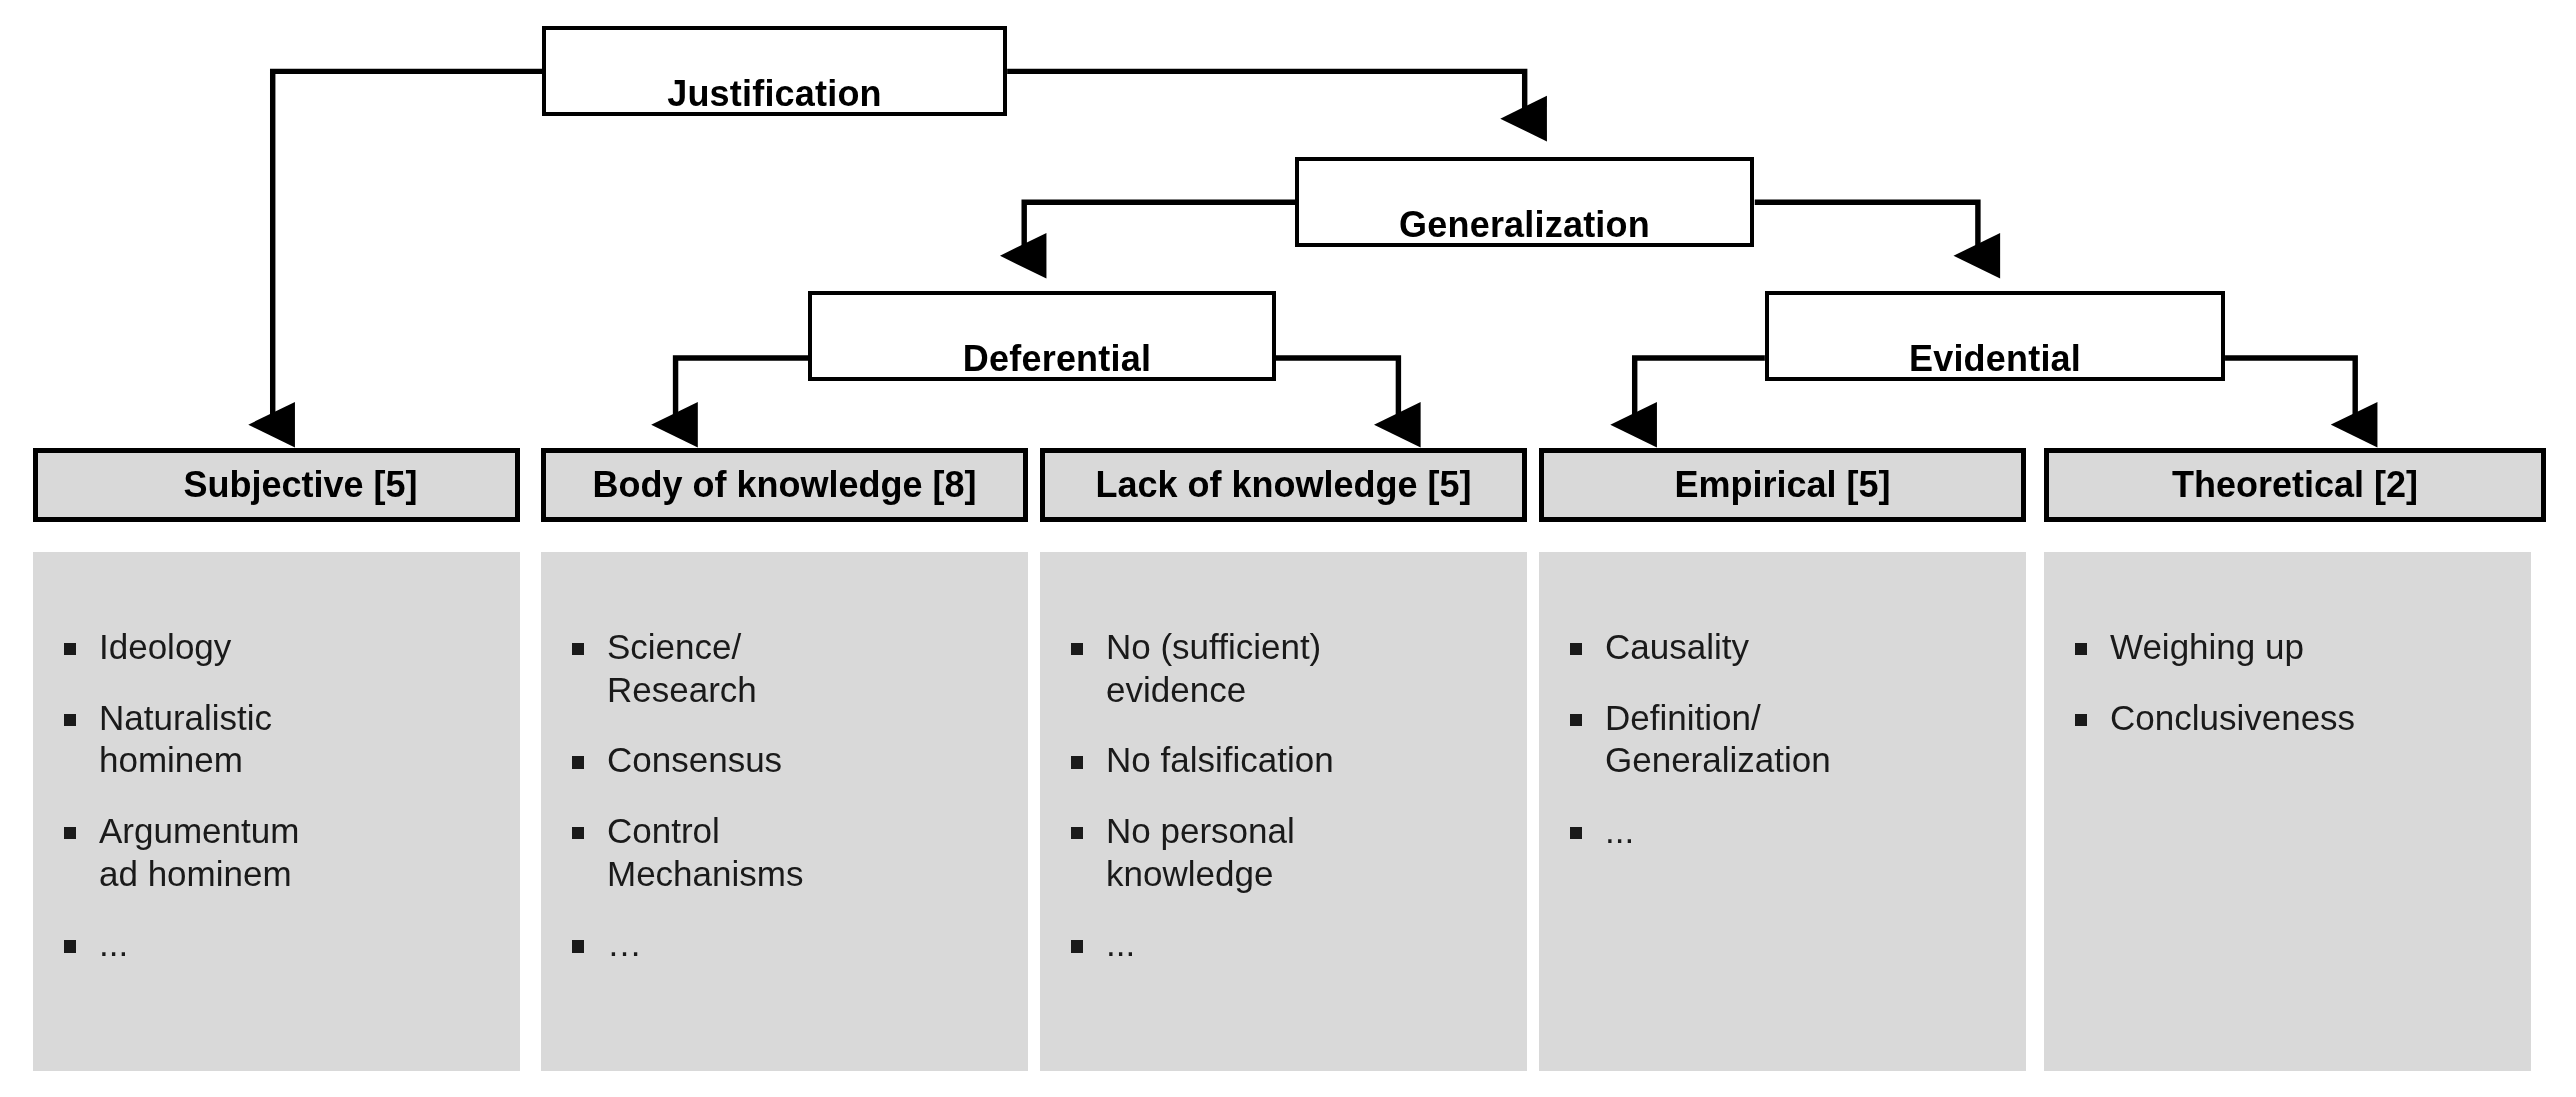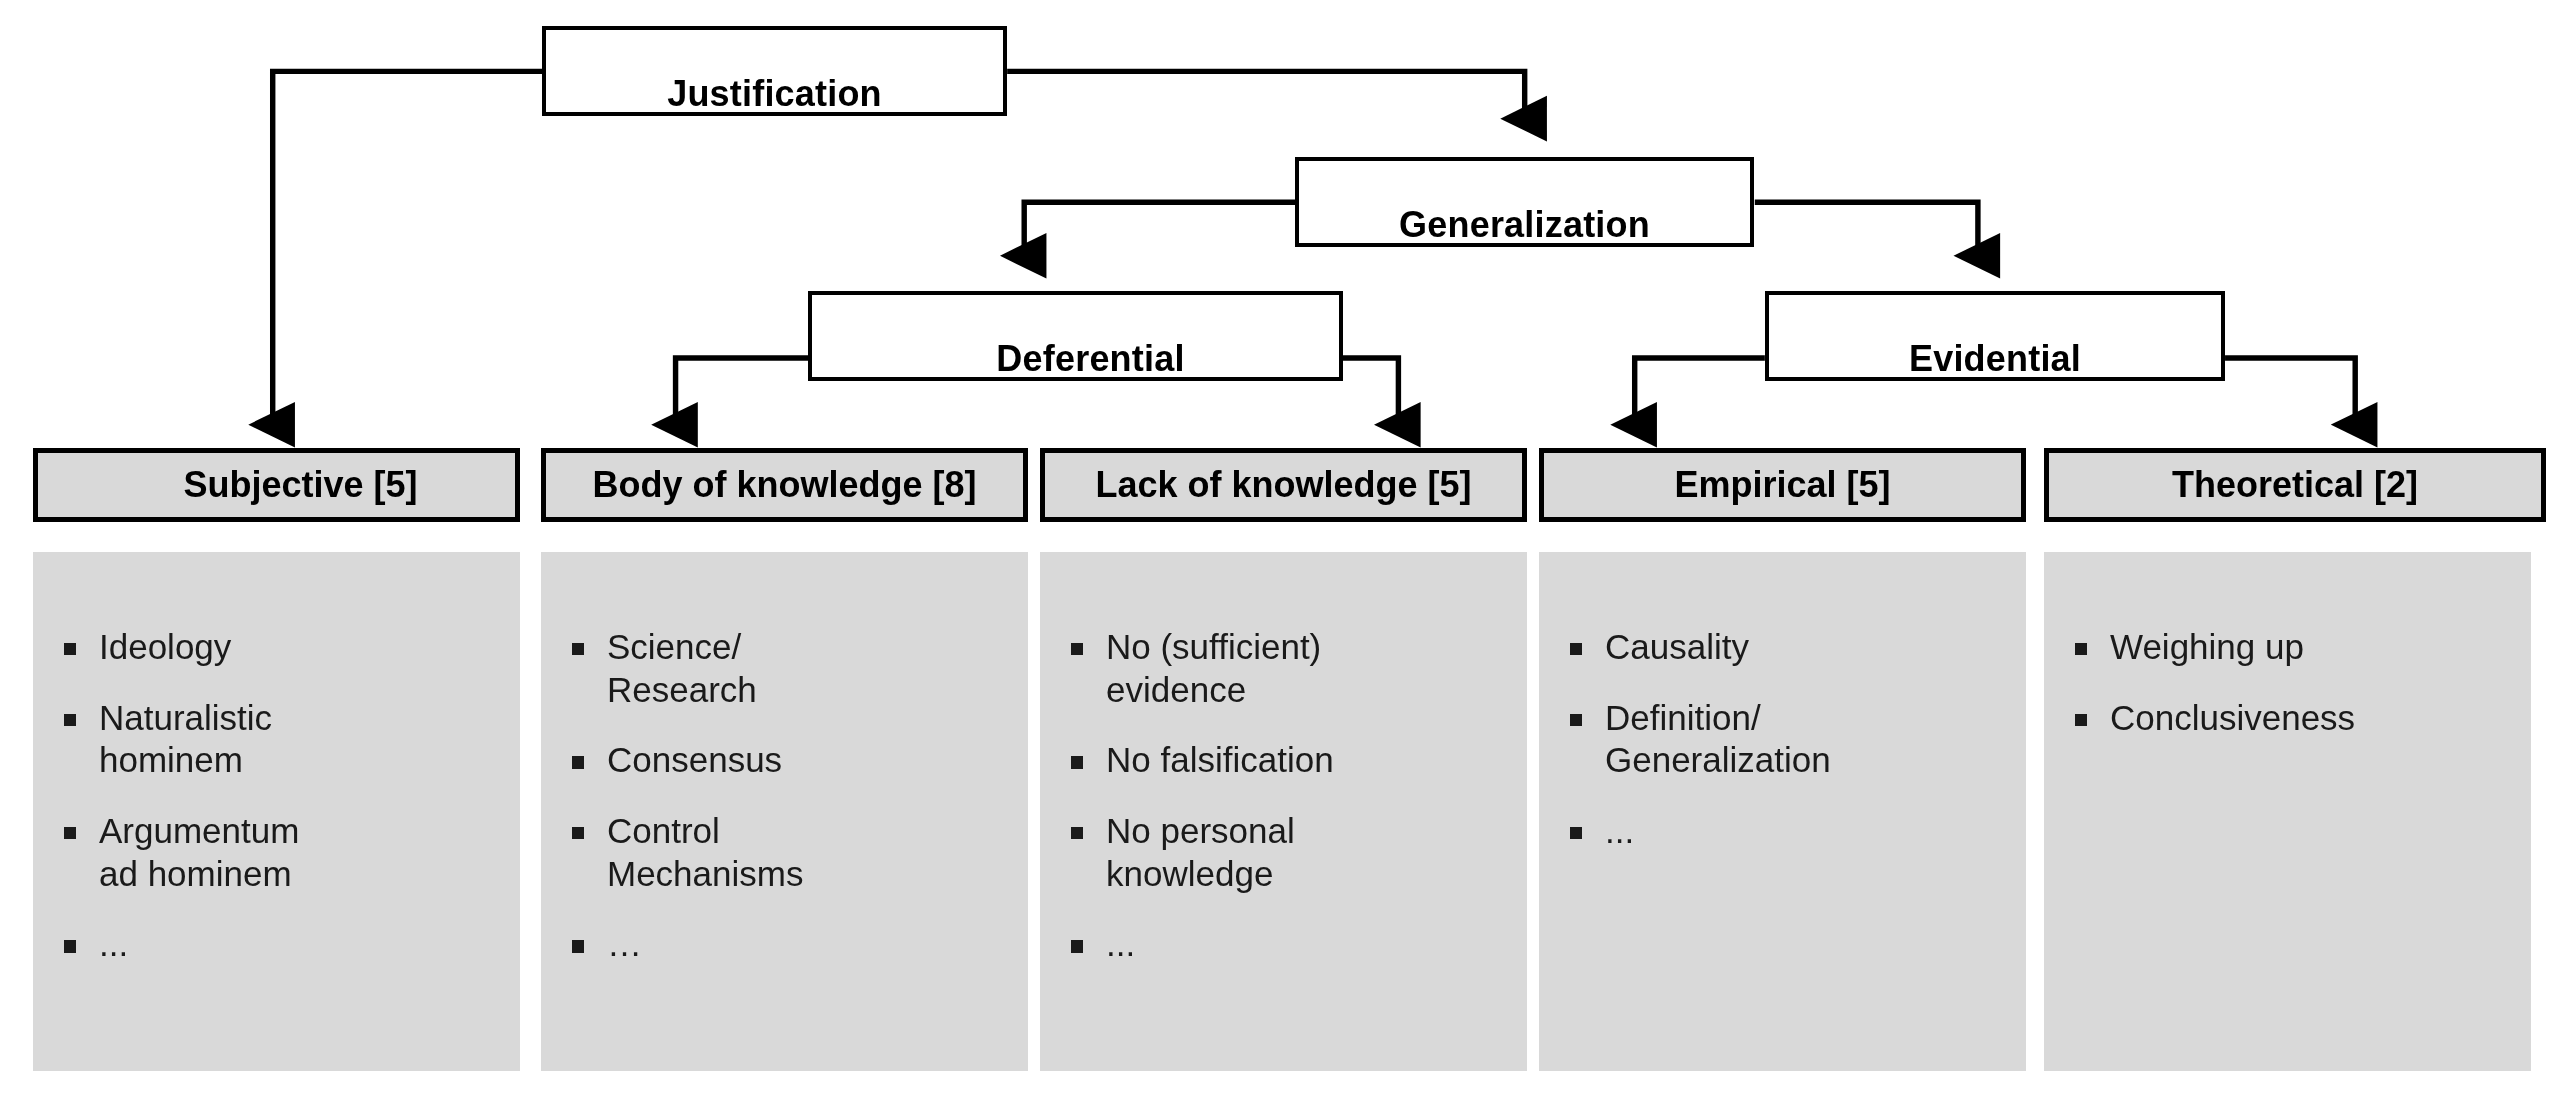--- a/index.html
+++ b/index.html
@@ -150,21 +150,21 @@
   </svg>
 
   <div class="node" style="left:542px; top:26px; width:465px; height:90px;">
     <span class="node-label">Justification</span>
   </div>
 
   <div class="node" style="left:1295px; top:157px; width:459px; height:90px;">
     <span class="node-label">Generalization</span>
   </div>
 
-  <div class="node" style="left:808px; top:291px; width:535px; height:90px;padding-left:30px;">
+  <div class="node" style="left:808px; top:291px; width:468px; height:90px;padding-left:30px;">
     <span class="node-label">Deferential</span>
   </div>
 
   <div class="node" style="left:1765px; top:291px; width:460px; height:90px;">
     <span class="node-label">Evidential</span>
   </div>
 
   <div class="leaf-head" style="left:33px; top:448px; width:487px; height:74px;padding-left:48px;">
     <span class="leaf-head-label">Subjective [5]</span>
   </div>

